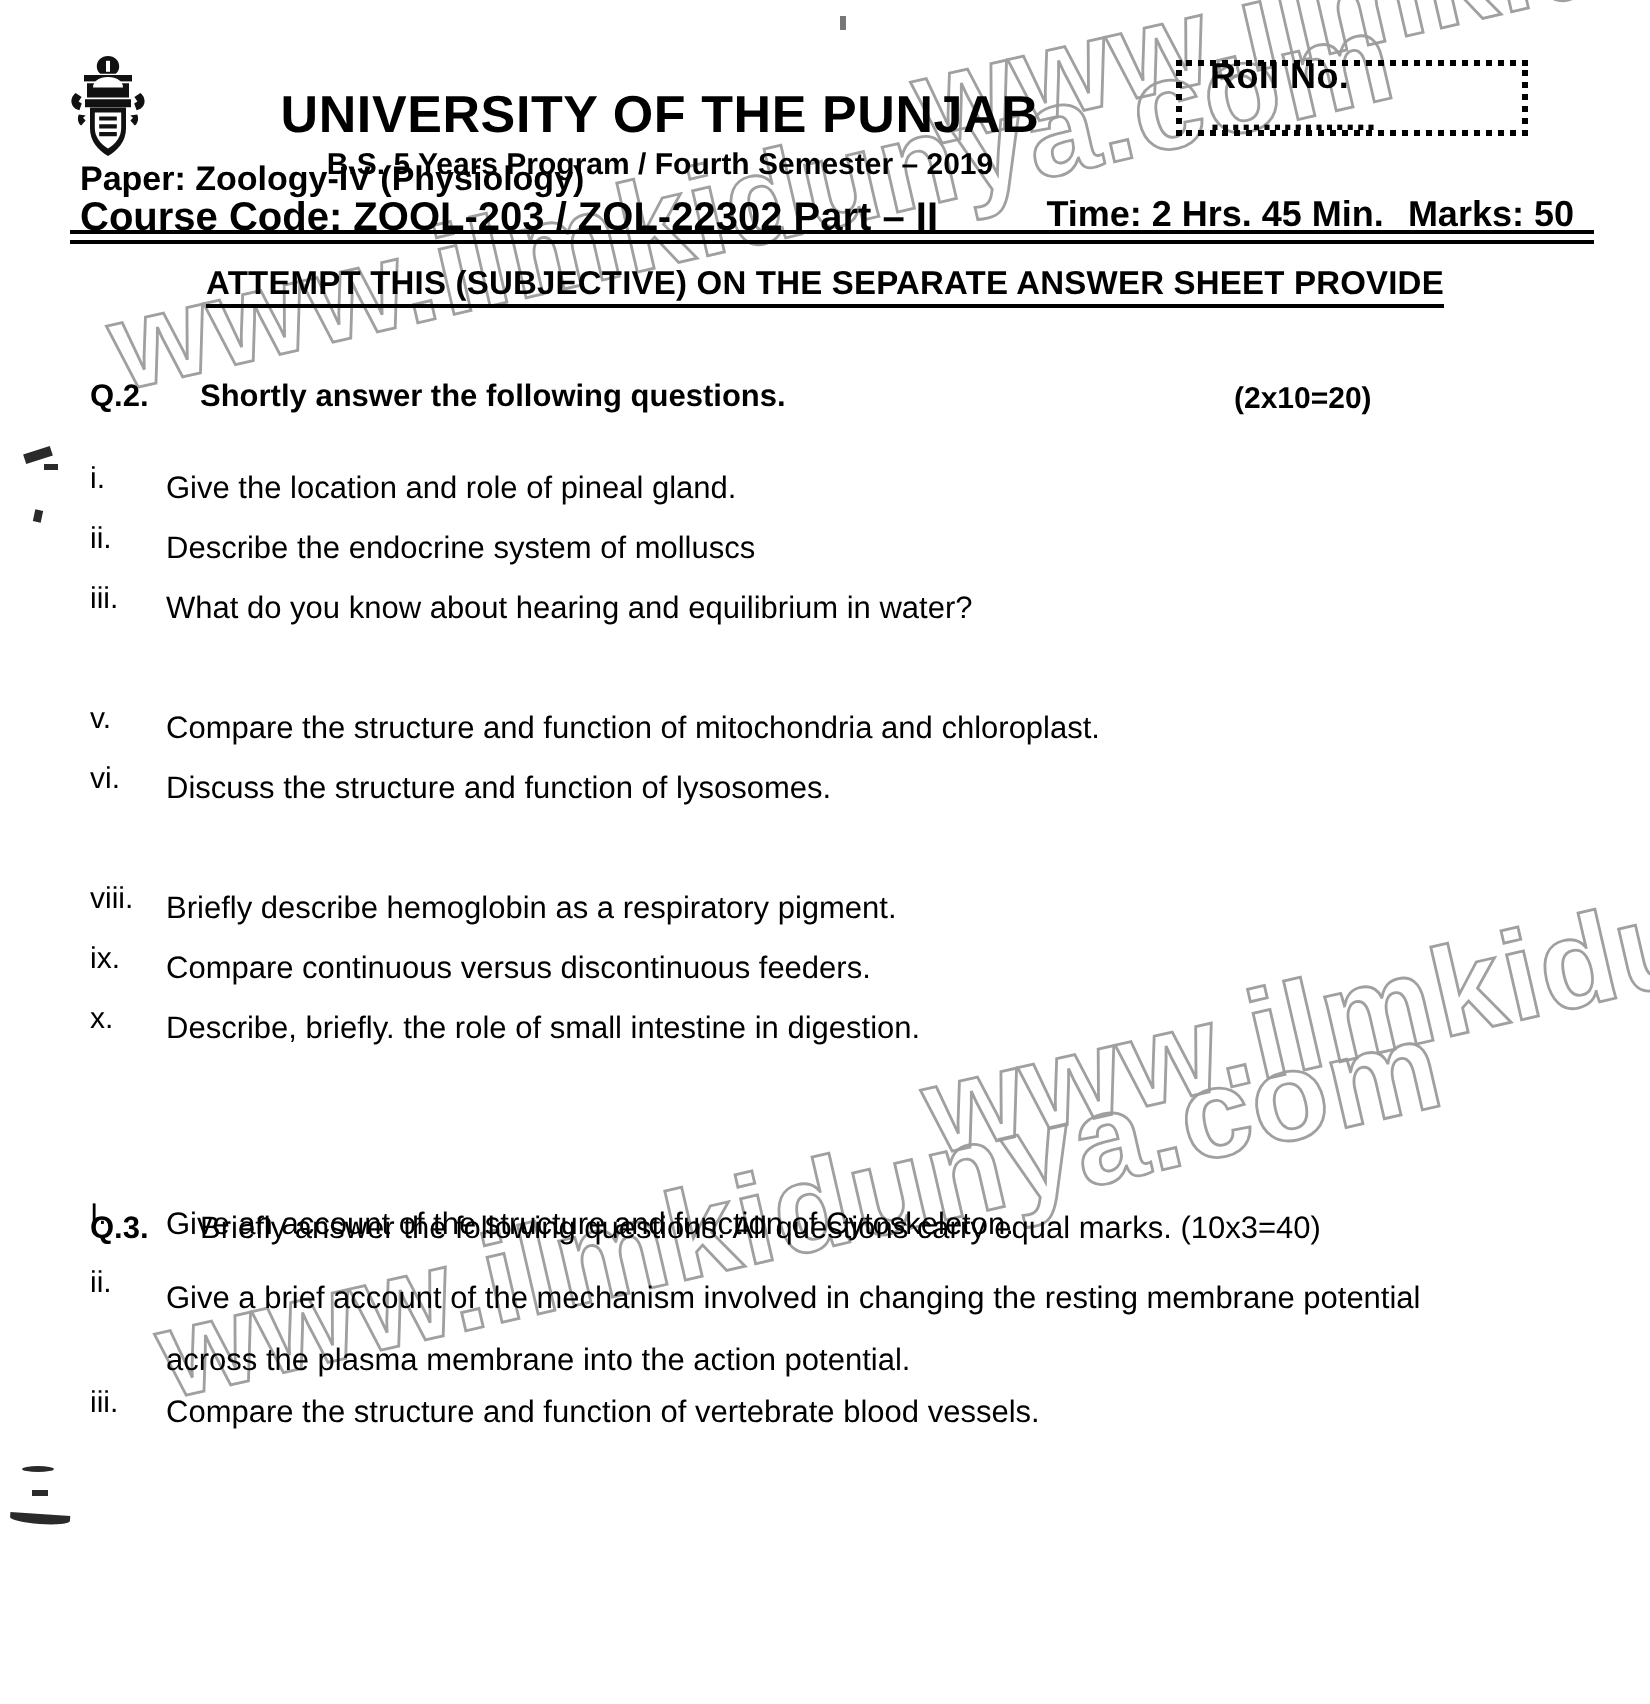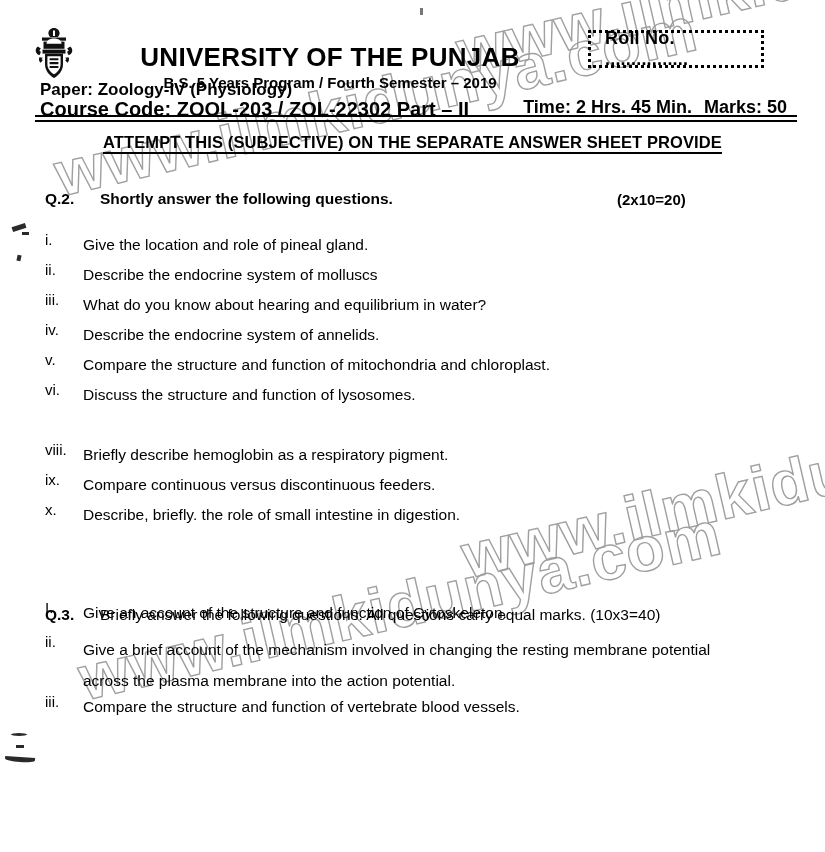--- a/index.html
+++ b/index.html
@@ -290,24 +290,20 @@
       <span class="txt">Give the location and role of pineal gland.</span>
     </div>
     <div class="item" style="top:262px">
       <span class="num">ii.</span>
       <span class="txt">Describe the endocrine system of molluscs</span>
     </div>
     <div class="item" style="top:292px">
       <span class="num">iii.</span>
       <span class="txt">What do you know about hearing and equilibrium in water?</span>
     </div>
-    <div class="item" style="top:322px">
-      <span class="num">iv.</span>
-      <span class="txt">Describe the endocrine system of annelids.</span>
-    </div>
     <div class="item" style="top:352px">
       <span class="num">v.</span>
       <span class="txt">Compare the structure and function of mitochondria and chloroplast.</span>
     </div>
     <div class="item" style="top:382px">
       <span class="num">vi.</span>
       <span class="txt">Discuss the structure and function of lysosomes.</span>
     </div>
     <div class="item" style="top:442px">
       <span class="num">viii.</span>

